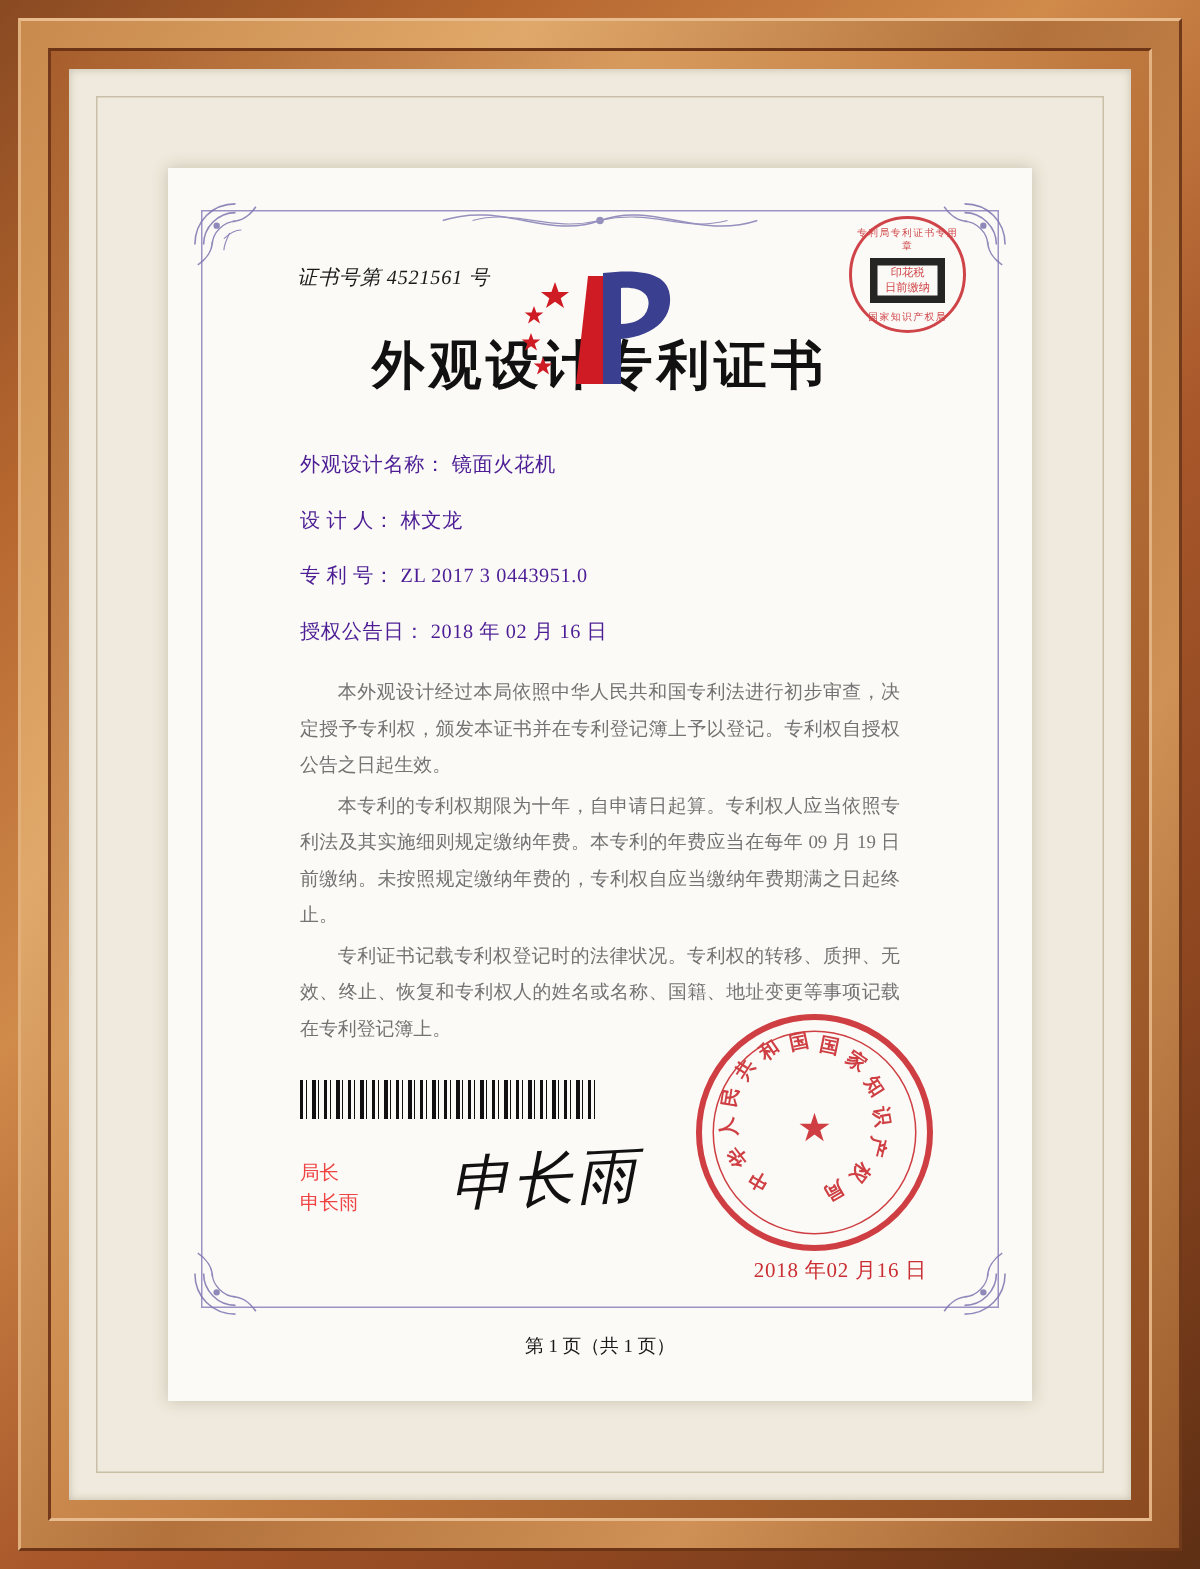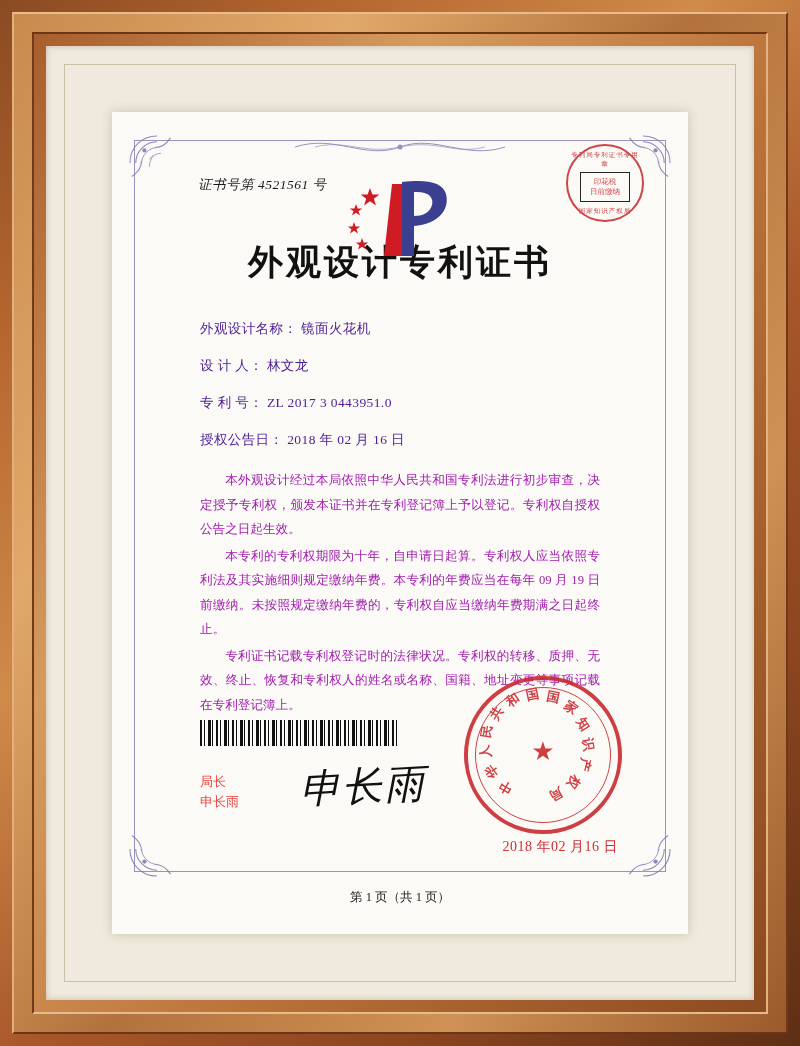--- a/index.html
+++ b/index.html
@@ -78,39 +78,39 @@
     position: absolute; left: 50%; top: 62px; transform: translateX(-50%);
     width: 120px; height: 90px;
   }
 
   .title {
     text-align: center;
     font-size: 35px;
     font-weight: bold;
     letter-spacing: 3px;
     color: #111;
-    margin-top: 45px;
+    margin-top: 26px;
     font-family: "DejaVu Serif", serif;
   }
 
   .fields {
     margin: 34px 0 0 36px;
   }
   .field {
     font-size: 13.5px; color: #4c1d95; margin-bottom: 19px; letter-spacing: 0.4px;
     white-space: nowrap;
   }
   .field .lbl { display: inline-block; }
   .field .val { }
 
   .body-text {
     margin: 12px 36px 0 36px;
     font-size: 12.6px;
     line-height: 1.95;
-    color: #a21caf;
+    color: #737373;
     text-align: justify;
   }
   .body-text p { margin: 0 0 2px 0; text-indent: 2em; }
 
   .barcode {
     position: absolute; left: 88px; bottom: 188px;
     width: 198px; height: 26px;
     background:
       repeating-linear-gradient(90deg,
         #111 0 2px, #fbfaf6 2px 4px, #111 4px 5px, #fbfaf6 5px 8px,
@@ -161,21 +161,21 @@
   }
 
   .seal-small {
     position: absolute; right: 44px; top: 32px;
     width: 78px; height: 78px; border-radius: 50%;
     border: 2px solid #c8252a; color: #c8252a; opacity: 0.85;
     font-size: 7px; text-align: center;
   }
   .seal-small .inner-box {
     position: absolute; left: 12px; top: 26px; right: 12px; height: 30px;
-    border: 1px solid #000000;
+    border: 5px solid #000000;
     display: flex; flex-direction: column; align-items: center; justify-content: center;
     line-height: 1.3; font-size: 7.5px;
   }
   .seal-small .arc-top {
     position: absolute; left: 0; top: 5px; width: 100%;
     font-size: 6.5px; letter-spacing: 1px;
   }
   .seal-small .arc-bot {
     position: absolute; left: 0; bottom: 4px; width: 100%;
     font-size: 6.5px; letter-spacing: 1px;

